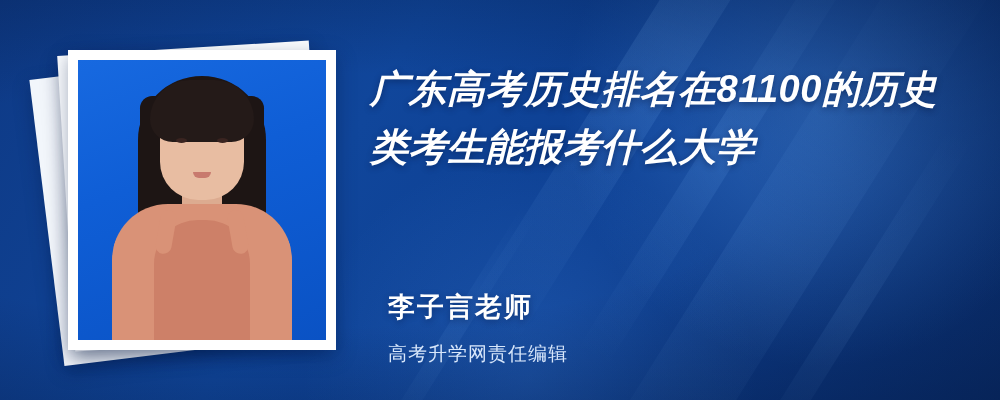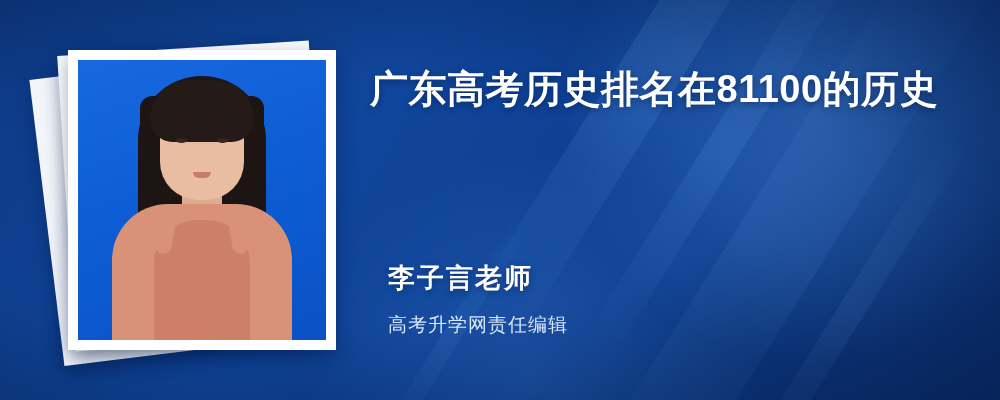--- a/index.html
+++ b/index.html
@@ -224,25 +224,26 @@
     top: 60px;
     width: 596px;
   }
   .headline {
     color: #ffffff;
     font-size: 38px;
     line-height: 58px;
     font-weight: bold;
     letter-spacing: 0.5px;
     text-shadow: 0 2px 6px rgba(0,18,56,0.45);
+    font-style: italic;
   }
   .meta {
     position: absolute;
     left: 388px;
-    top: 260px;
+    top: 289px;
     width: 560px;
   }
   .author {
     color: #ffffff;
     font-size: 27px;
     font-weight: bold;
     letter-spacing: 2px;
     margin-bottom: 16px;
     text-shadow: 0 2px 6px rgba(0,18,56,0.4);
   }
@@ -290,20 +291,21 @@
           <div class="body-shade"></div>
           <div class="strap-l"></div>
           <div class="strap-r"></div>
         </div>
       </div>
     </div>
   </div>
 
   <div class="text-block">
     <div class="headline">广东高考历史排名在81100的历史</div>
+    <div class="headline">类考生能报考什么大学</div>
   </div>
 
   <div class="meta">
     <div class="author">李子言老师</div>
     <div class="subtitle">高考升学网责任编辑</div>
   </div>
 
 </div>
 
 </body></html>

